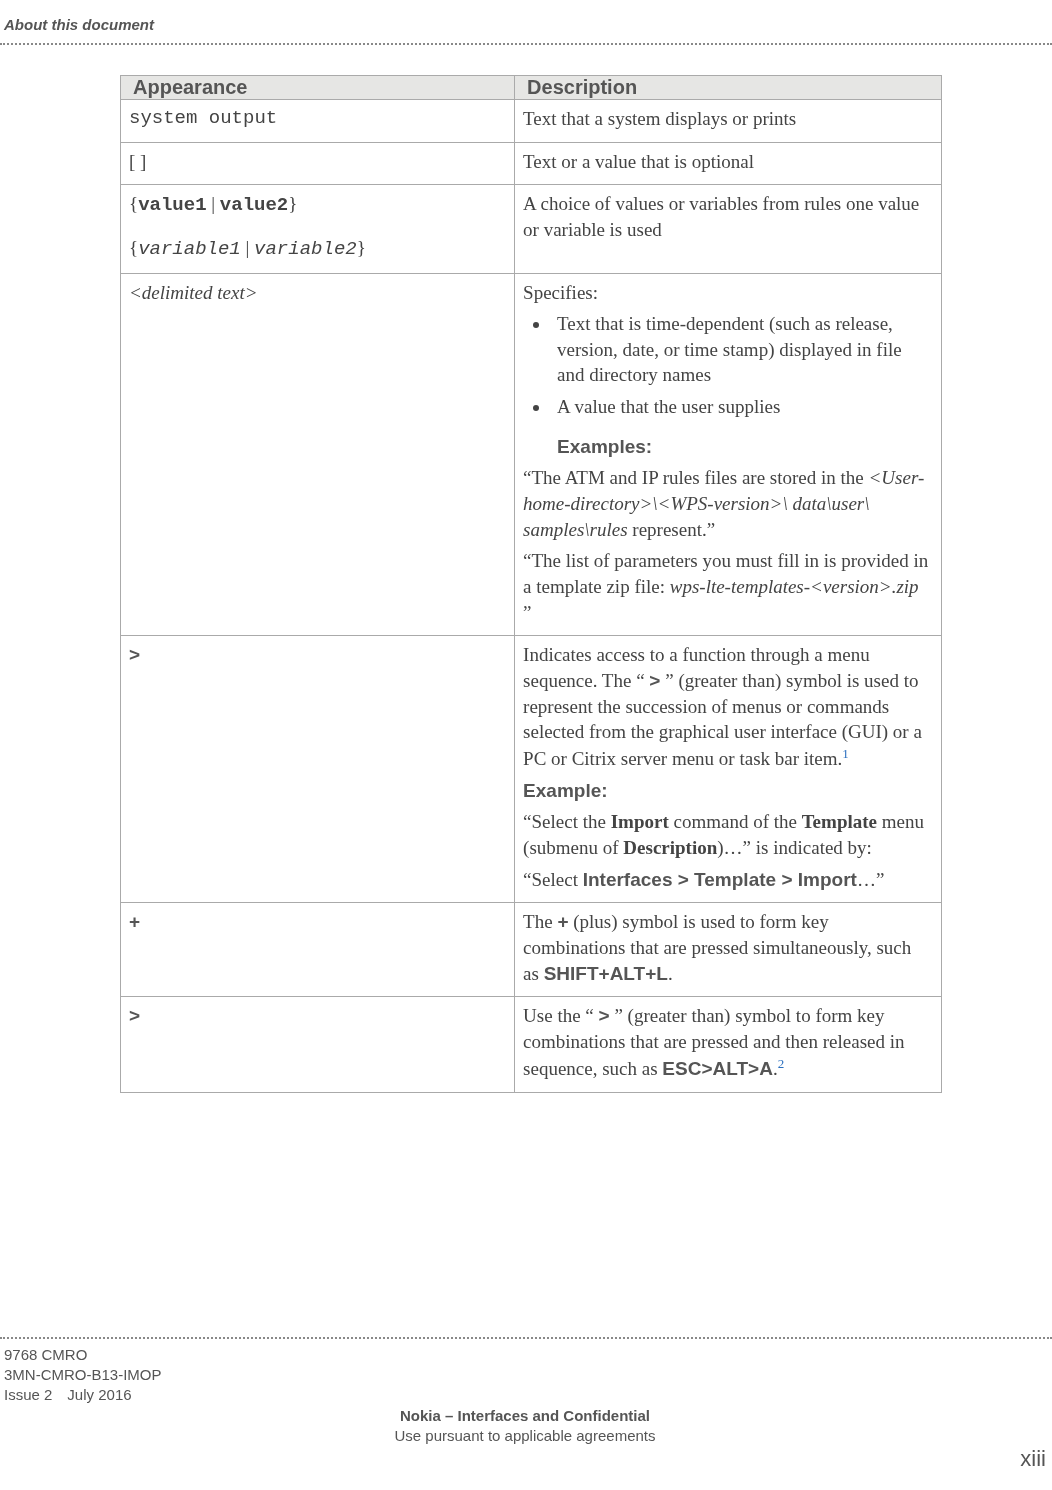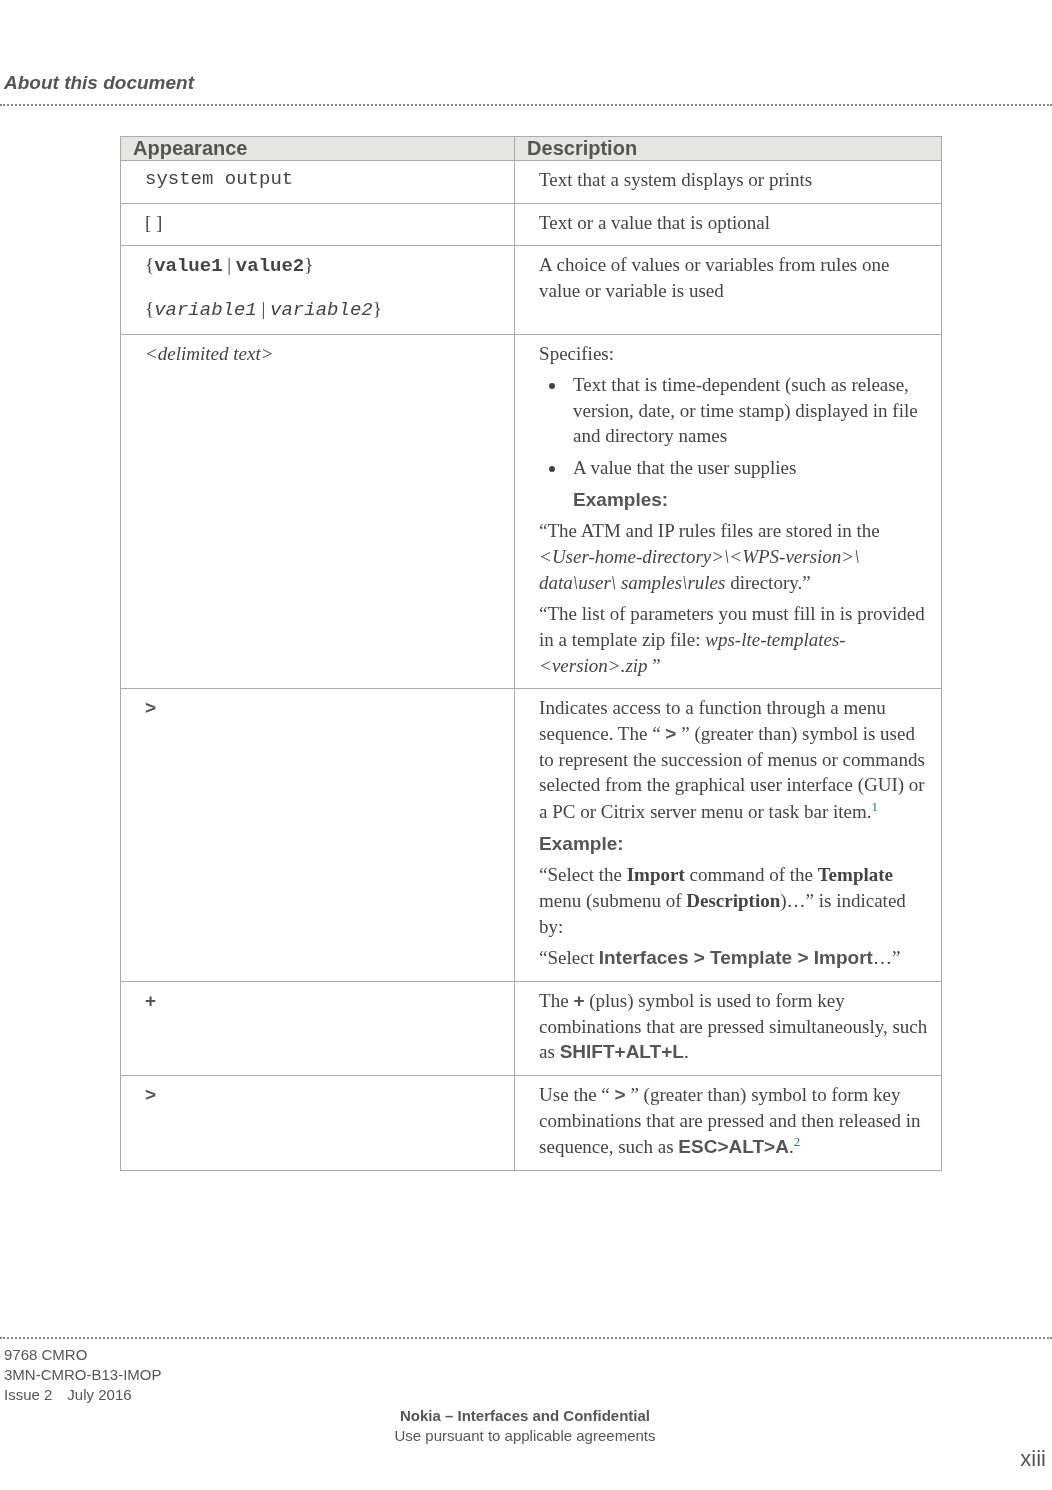--- a/index.html
+++ b/index.html
@@ -5,27 +5,26 @@
     * { box-sizing: border-box; margin: 0; padding: 0; }
     body {
       width: 1052px;
       height: 1490px;
       background: #fff;
       font-family: Georgia, 'Times New Roman', serif;
       position: relative;
       color: #333;
     }
     .header {
-      padding: 26px 0 6px 4px;
+      padding: 16px 0 6px 4px;
       font-family: 'Segoe UI', Arial, sans-serif;
       font-style: italic;
       font-weight: bold;
-      font-size: 19px;
+      font-size: 15px;
       color: #555;
-      margin-top: 46px;
     }
     .dotted-line-top {
       border: none;
       border-top: 2px dotted #888;
       margin: 4px 0 30px 0;
       width: 100%;
     }
     .table-wrap {
       margin-left: 120px;
       margin-right: 110px;
@@ -41,21 +40,21 @@
       text-align: left;
       padding: 0 12px;
       font-family: 'Segoe UI', Arial, sans-serif;
       font-weight: bold;
       color: #555;
       border: 1px solid #aaa;
       font-size: 20px;
     }
     td {
       vertical-align: top;
-      padding: 6px 12px 10px 24px;
+      padding: 6px 12px 10px 8px;
       border: 1px solid #aaa;
       line-height: 1.35;
       color: #444;
     }
     td.col1 { width: 48%; }
     .mono { font-family: 'Courier New', monospace; }
     .mono-italic { font-family: 'Courier New', monospace; font-style: italic; }
     .mono-bold { font-family: 'Courier New', monospace; font-weight: bold; }
     .serif-italic { font-style: italic; }
     ul.bullets { list-style: disc; margin: 6px 0 6px 28px; }
@@ -124,25 +123,25 @@
     <tr>
       <td class="col1">
         <span class="serif-italic">&lt;</span><span class="serif-italic">delimited text</span><span class="serif-italic">&gt;</span>
       </td>
       <td>
         <div>Specifies:</div>
         <ul class="bullets">
           <li>Text that is time-dependent (such as release, version, date, or time stamp) displayed in file and directory names</li>
           <li>
             <div>A value that the user supplies</div>
-            <div class="sans-bold" style="margin-top:6px">Examples:</div>
+            <div class="sans-bold" style="margin-top:14px">Examples:</div>
           </li>
         </ul>
         <div class="para">
-          <span>“The ATM and IP rules files are stored in the </span><span class="serif-italic">&lt;User-home-directory&gt;\&lt;WPS-version&gt;\ data\user\ samples\rules</span><span> directory.”</span>
+          <span>“The ATM and IP rules files are stored in the </span><span class="serif-italic">&lt;User-home-directory&gt;\&lt;WPS-version&gt;\ data\user\ samples\rules</span><span> represent.”</span>
         </div>
         <div class="para">
           <span>“The list of parameters you must fill in is provided in a template zip file: </span><span class="serif-italic">wps-lte-templates-&lt;version&gt;.zip</span><span> ”</span>
         </div>
       </td>
     </tr>
     <tr>
       <td class="col1 sans-bold">&gt;</td>
       <td>
         <div>

